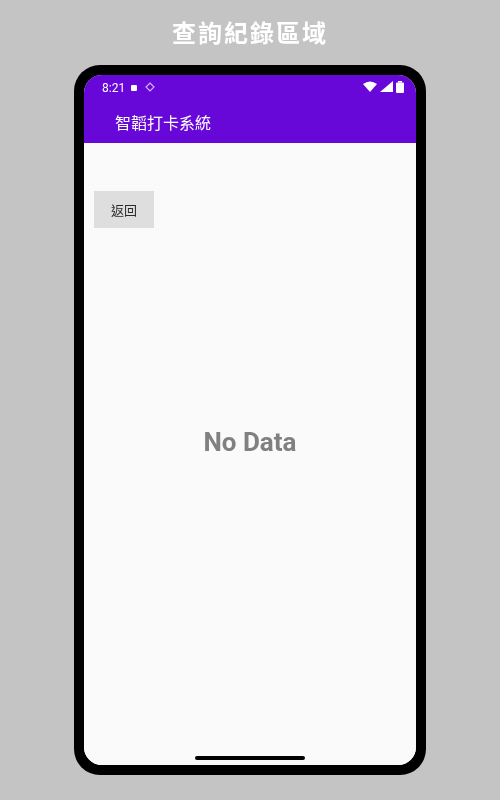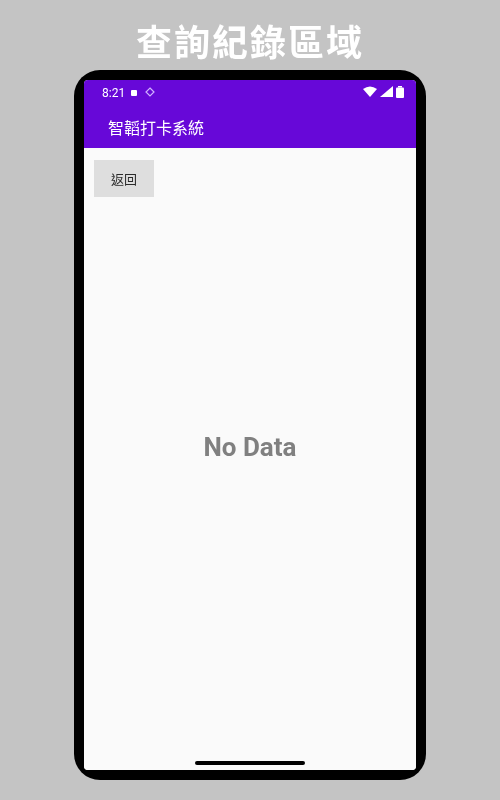--- a/index.html
+++ b/index.html
@@ -14,43 +14,43 @@
       background: #c4c4c4;
       font-family: -apple-system, BlinkMacSystemFont, "Segoe UI", Roboto, "Noto Sans CJK TC", sans-serif;
       display: flex;
       flex-direction: column;
       align-items: center;
       overflow: hidden;
     }
     
     .page-title {
       color: #ffffff;
-      font-size: 36px;
+      font-size: 24px;
       font-weight: 600;
       margin-top: 14px;
-      margin-bottom: 4px;
+      margin-bottom: 16px;
       letter-spacing: 2px;
     }
     
     .phone-frame {
       width: 352px;
       height: 710px;
       background: #000000;
       border-radius: 26px;
       padding: 10px;
       display: flex;
       flex-direction: column;
       position: relative;
       overflow: hidden;
     }
     
     .phone-screen {
       width: 100%;
       height: 100%;
-      border-radius: 4px;
+      border-radius: 18px;
       overflow: hidden;
       display: flex;
       flex-direction: column;
       background: #fafafa;
       position: relative;
     }
     
     .status-bar {
       background: #6708d8;
       height: 26px;
@@ -72,41 +72,42 @@
       display: flex;
       align-items: center;
       gap: 3px;
     }
     
     .app-bar {
       background: #6708d8;
       height: 42px;
       display: flex;
       align-items: center;
-      padding: 0 24px;
+      padding: 0 31px;
     }
     
     .app-bar-title {
       color: #ffffff;
       font-size: 16px;
       font-weight: 400;
     }
     
     .content-area {
       flex: 1;
       background: #fafafa;
       display: flex;
       flex-direction: column;
       position: relative;
     }
     
     .button-row {
       display: flex;
       justify-content: space-between;
       padding: 12px 10px 0 10px;
+      margin-top: 36px;
     }
     
     .action-button {
       background: #dedede;
       border: none;
       color: #2a2a2a;
       font-size: 13px;
       padding: 9px 16px;
       cursor: pointer;
       font-family: inherit;

